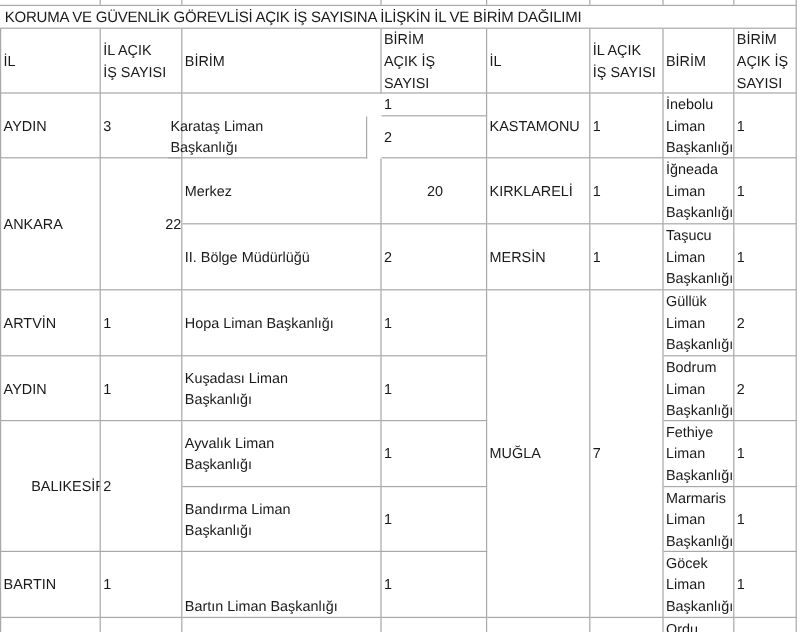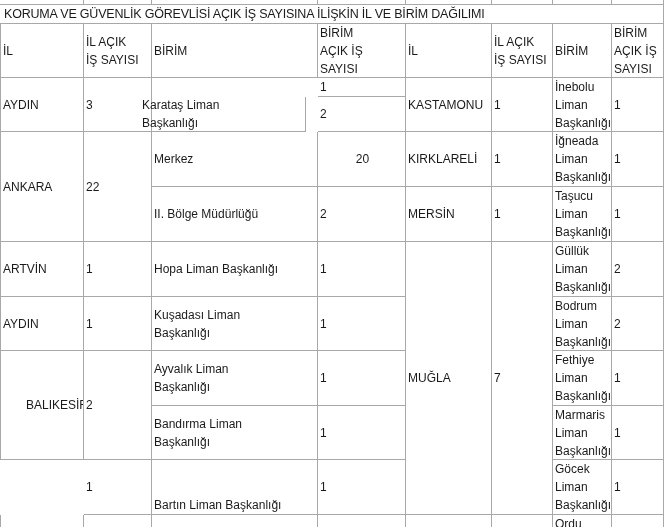--- a/index.html
+++ b/index.html
@@ -76,21 +76,21 @@
       <span>Karataş Liman
 Başkanlığı</span>
     </div>
   <div class="cell" style="left:318px;top:97px;width:88px;height:35px;">
       <span>2</span>
     </div>
 
   <div class="cell" style="left:0;top:132px;width:84px;height:110px;border-left:1px solid #a8a8a8;">
       <span>ANKARA</span>
     </div>
-  <div class="cell" style="left:84px;top:132px;width:68px;height:110px;">
+  <div class="cell" style="left:84px;top:132px;width:68px;height:110px;justify-content:flex-end;">
       <span>22</span>
     </div>
   <div class="cell" style="left:152px;top:132px;width:166px;height:55px;">
       <span>Merkez</span>
     </div>
   <div class="cell" style="left:318px;top:132px;width:88px;height:55px;justify-content:center;">
       <span>20</span>
     </div>
   <div class="cell" style="left:152px;top:187px;width:166px;height:55px;">
       <span>II. Bölge Müdürlüğü</span>
@@ -140,20 +140,23 @@
       <span>1</span>
     </div>
   <div class="cell" style="left:152px;top:406px;width:166px;height:54px;">
       <span>Bandırma Liman
 Başkanlığı</span>
     </div>
   <div class="cell" style="left:318px;top:406px;width:88px;height:54px;">
       <span>1</span>
     </div>
 
+  <div class="cell" style="left:0;top:460px;width:84px;height:55px;border-left:1px solid #a8a8a8;">
+      <span>BARTIN</span>
+    </div>
   <div class="cell" style="left:84px;top:460px;width:68px;height:55px;">
       <span>1</span>
     </div>
   <div class="cell" style="left:152px;top:460px;width:166px;height:55px;align-items:flex-end;">
       <span>Bartın Liman Başkanlığı</span>
     </div>
   <div class="cell" style="left:318px;top:460px;width:88px;height:55px;">
       <span>1</span>
     </div>
 

